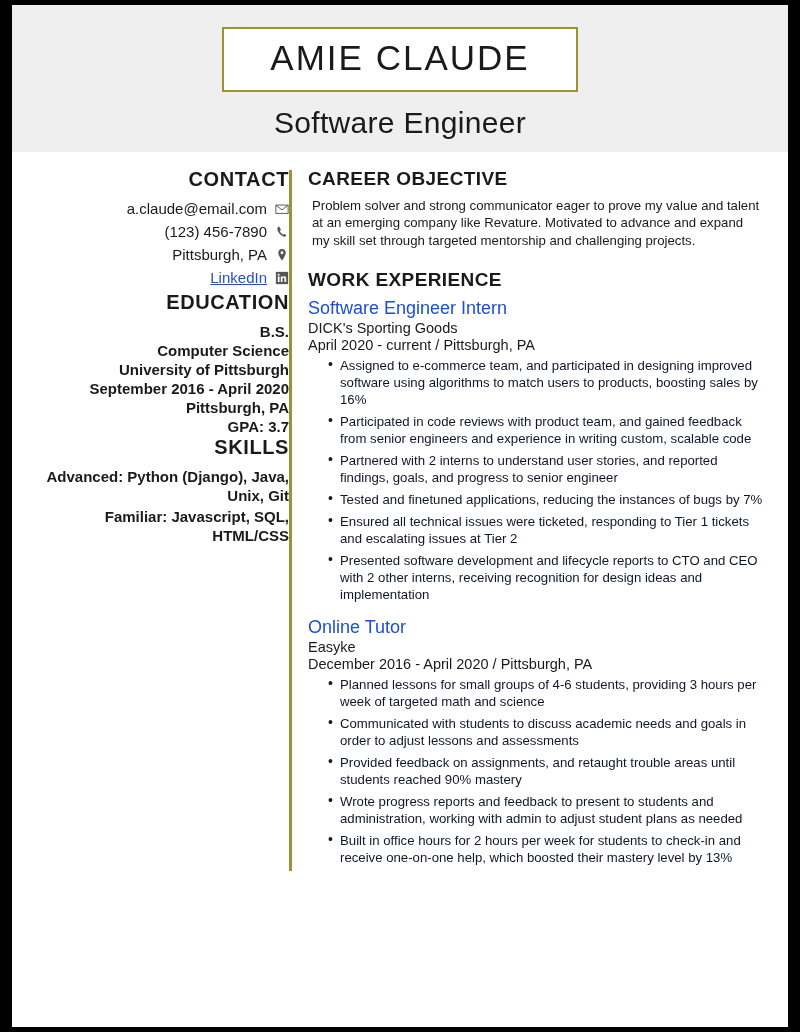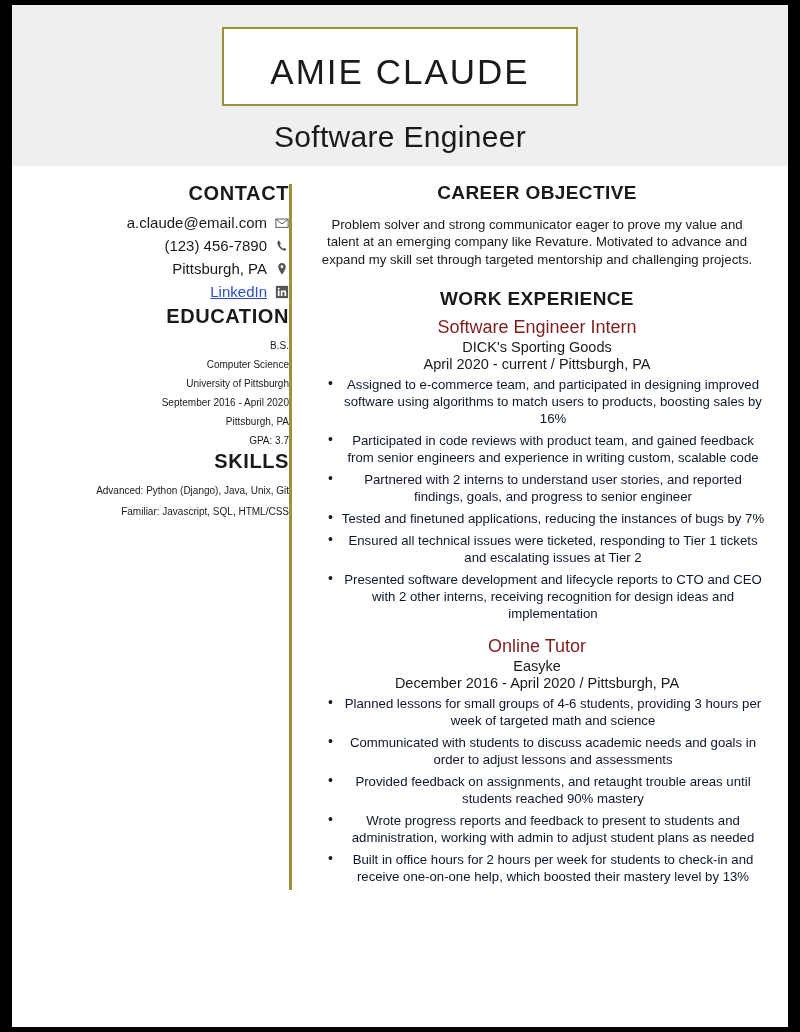--- a/index.html
+++ b/index.html
@@ -24,21 +24,21 @@
   
   .header {
     background: #efefef;
     padding: 22px 0 12px 0;
     text-align: center;
   }
   .name-box {
     display: inline-block;
     border: 2px solid #9b9136;
     background: #ffffff;
-    padding: 24px 46px 12px 46px;
+    padding: 10px 46px 12px 46px;
     margin: 0 auto;
   }
   .name {
     font-size: 35px;
     letter-spacing: 2px;
     font-weight: 400;
     color: #1a1a1a;
     line-height: 1.1;
   }
   .job-title {
@@ -62,21 +62,20 @@
   .divider {
     width: 3px;
     background: #9b9136;
     margin: 2px 0 0 0;
     align-self: stretch;
   }
   .right-col {
     flex: 1;
     box-sizing: border-box;
     padding-left: 16px;
-    text-align: center;
   }
   .sec-head-left {
     font-size: 20px;
     font-weight: bold;
     letter-spacing: 0.6px;
     margin: 0 0 8px 0;
     color: #1a1a1a;
   }
   .sec-head-left.spaced { }
   .sec-head-right {
@@ -108,37 +107,38 @@
     height: 15px;
     margin-left: 7px;
     align-items: center;
     justify-content: center;
     flex: 0 0 auto;
     color: #555;
   }
   .ic svg { display: block; }
 
   .edu-line, .skill-line {
-    font-size: 10px;
+    font-size: 15px;
     line-height: 19px;
     color: #1a1a1a;
+    font-weight: bold;
   }
   .skills-block { margin-top: 2px; }
   .skill-line { margin-bottom: 2px; }
 
   .objective {
     font-size: 13.2px;
     line-height: 17.5px;
     color: #1a1a1a;
-    margin: 12px;
+    margin: 4px;
   }
   .job-role {
     font-size: 18px;
     margin: 6px 0 1px 0;
-    color: #7f1d1d;
+    color: #1d4ed8;
   }
   .job-company {
     font-size: 14.5px;
     margin: 0 0 1px 0;
     color: #1a1a1a;
   }
   .job-meta {
     font-size: 14.5px;
     margin: 0 0 4px 0;
     color: #1a1a1a;

